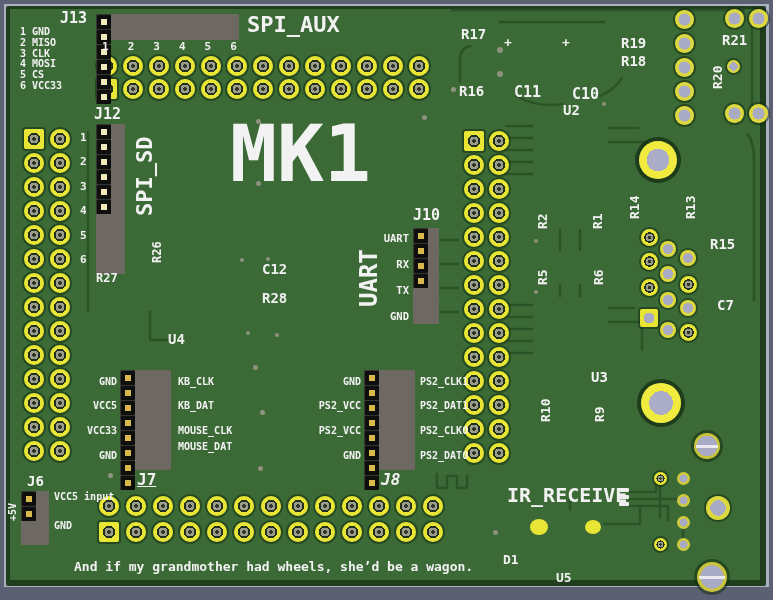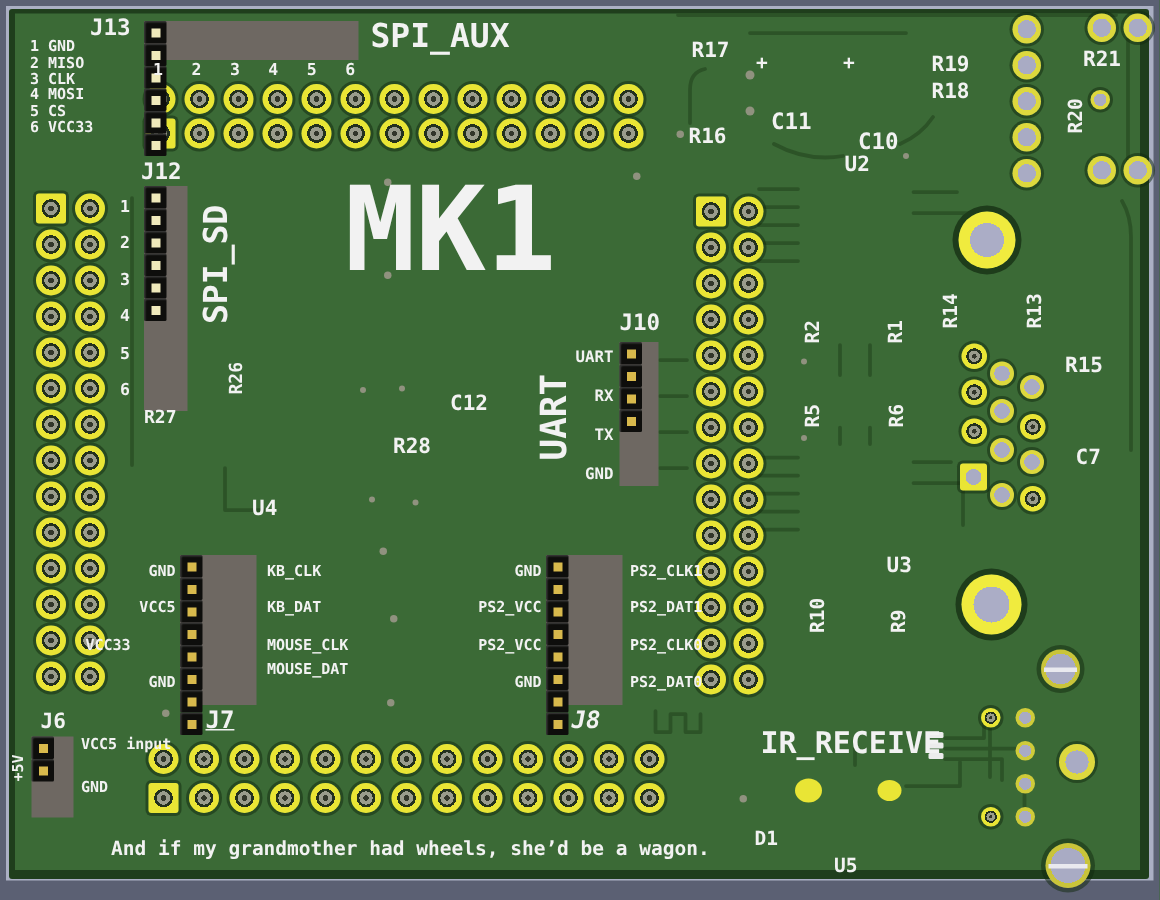--- a/index.html
+++ b/index.html
@@ -415,21 +415,21 @@
   <div class="sil" style="left:413px;top:207px;font-size:15px;">J10</div>
   <div class="sil vlabel" style="left:357px;top:307px;font-size:24px;">UART</div>
   <div class="sil" style="left:349px;top:233px;width:60px;text-align:right;font-size:10.5px;">UART</div>
   <div class="sil" style="left:349px;top:259px;width:60px;text-align:right;font-size:10.5px;">RX</div>
   <div class="sil" style="left:349px;top:285px;width:60px;text-align:right;font-size:10.5px;">TX</div>
   <div class="sil" style="left:349px;top:311px;width:60px;text-align:right;font-size:10.5px;">GND</div>
 
   <div class="sil" style="left:137px;top:471px;font-size:16px;text-decoration:underline;">J7</div>
   <div class="sil" style="left:57px;top:377px;width:60px;text-align:right;font-size:10px;">GND</div>
   <div class="sil" style="left:57px;top:401px;width:60px;text-align:right;font-size:10px;">VCC5</div>
-  <div class="sil" style="left:57px;top:426px;width:60px;text-align:left;font-size:10px;">VCC33</div>
+  <div class="sil" style="left:57px;top:426px;width:60px;text-align:right;font-size:10px;">VCC33</div>
   <div class="sil" style="left:57px;top:451px;width:60px;text-align:right;font-size:10px;">GND</div>
   <div class="sil" style="left:178px;top:377px;font-size:10px;">KB_CLK</div>
   <div class="sil" style="left:178px;top:401px;font-size:10px;">KB_DAT</div>
   <div class="sil" style="left:178px;top:426px;font-size:10px;">MOUSE_CLK</div>
   <div class="sil" style="left:178px;top:442px;font-size:10px;">MOUSE_DAT</div>
 
   <div class="sil" style="left:381px;top:471px;font-size:16px;font-style:italic;">J8</div>
   <div class="sil" style="left:296px;top:377px;width:65px;text-align:right;font-size:10px;">GND</div>
   <div class="sil" style="left:296px;top:401px;width:65px;text-align:right;font-size:10px;">PS2_VCC</div>
   <div class="sil" style="left:296px;top:426px;width:65px;text-align:right;font-size:10px;">PS2_VCC</div>
@@ -450,35 +450,35 @@
   <div class="sil" style="left:507px;top:485px;font-size:20px;">IR_RECEIVE</div>
   <div class="sil" style="left:503px;top:553px;font-size:13px;">D1</div>
   <div class="sil" style="left:556px;top:571px;font-size:13px;">U5</div>
 
   <div class="sil" style="left:563px;top:103px;font-size:14px;">U2</div>
   <div class="sil" style="left:591px;top:370px;font-size:14px;">U3</div>
   <div class="sil" style="left:168px;top:332px;font-size:14px;">U4</div>
 
   <div class="sil" style="left:461px;top:27px;font-size:14px;">R17</div>
   <div class="sil" style="left:459px;top:84px;font-size:14px;">R16</div>
-  <div class="sil" style="left:514px;top:73px;font-size:15px;">C11</div>
+  <div class="sil" style="left:514px;top:84px;font-size:15px;">C11</div>
   <div class="sil" style="left:572px;top:86px;font-size:15px;">C10</div>
   <div class="sil dark" style="left:504px;top:36px;font-size:13px;">+</div>
   <div class="sil dark" style="left:562px;top:36px;font-size:13px;">+</div>
   <div class="sil" style="left:621px;top:36px;font-size:14px;">R19</div>
   <div class="sil" style="left:621px;top:54px;font-size:14px;">R18</div>
   <div class="sil" style="left:722px;top:33px;font-size:14px;">R21</div>
   <div class="sil vlabel" style="left:711px;top:89px;font-size:13px;">R20</div>
   <div class="sil vlabel" style="left:536px;top:229px;font-size:13px;">R2</div>
   <div class="sil vlabel" style="left:591px;top:229px;font-size:13px;">R1</div>
   <div class="sil vlabel" style="left:628px;top:219px;font-size:13px;">R14</div>
   <div class="sil vlabel" style="left:684px;top:219px;font-size:13px;">R13</div>
   <div class="sil vlabel" style="left:536px;top:285px;font-size:13px;">R5</div>
   <div class="sil vlabel" style="left:592px;top:285px;font-size:13px;">R6</div>
   <div class="sil vlabel" style="left:539px;top:422px;font-size:13px;">R10</div>
   <div class="sil vlabel" style="left:593px;top:422px;font-size:13px;">R9</div>
   <div class="sil" style="left:710px;top:237px;font-size:14px;">R15</div>
   <div class="sil" style="left:717px;top:298px;font-size:14px;">C7</div>
   <div class="sil vlabel" style="left:151px;top:263px;font-size:12px;">R26</div>
   <div class="sil" style="left:96px;top:272px;font-size:12px;text-align:right;">R27</div>
-  <div class="sil" style="left:262px;top:262px;font-size:14px;margin-left:38px;">C12</div>
+  <div class="sil" style="left:262px;top:262px;font-size:14px;">C12</div>
   <div class="sil" style="left:262px;top:291px;font-size:14px;">R28</div>
 </div>
 
 </body></html>

